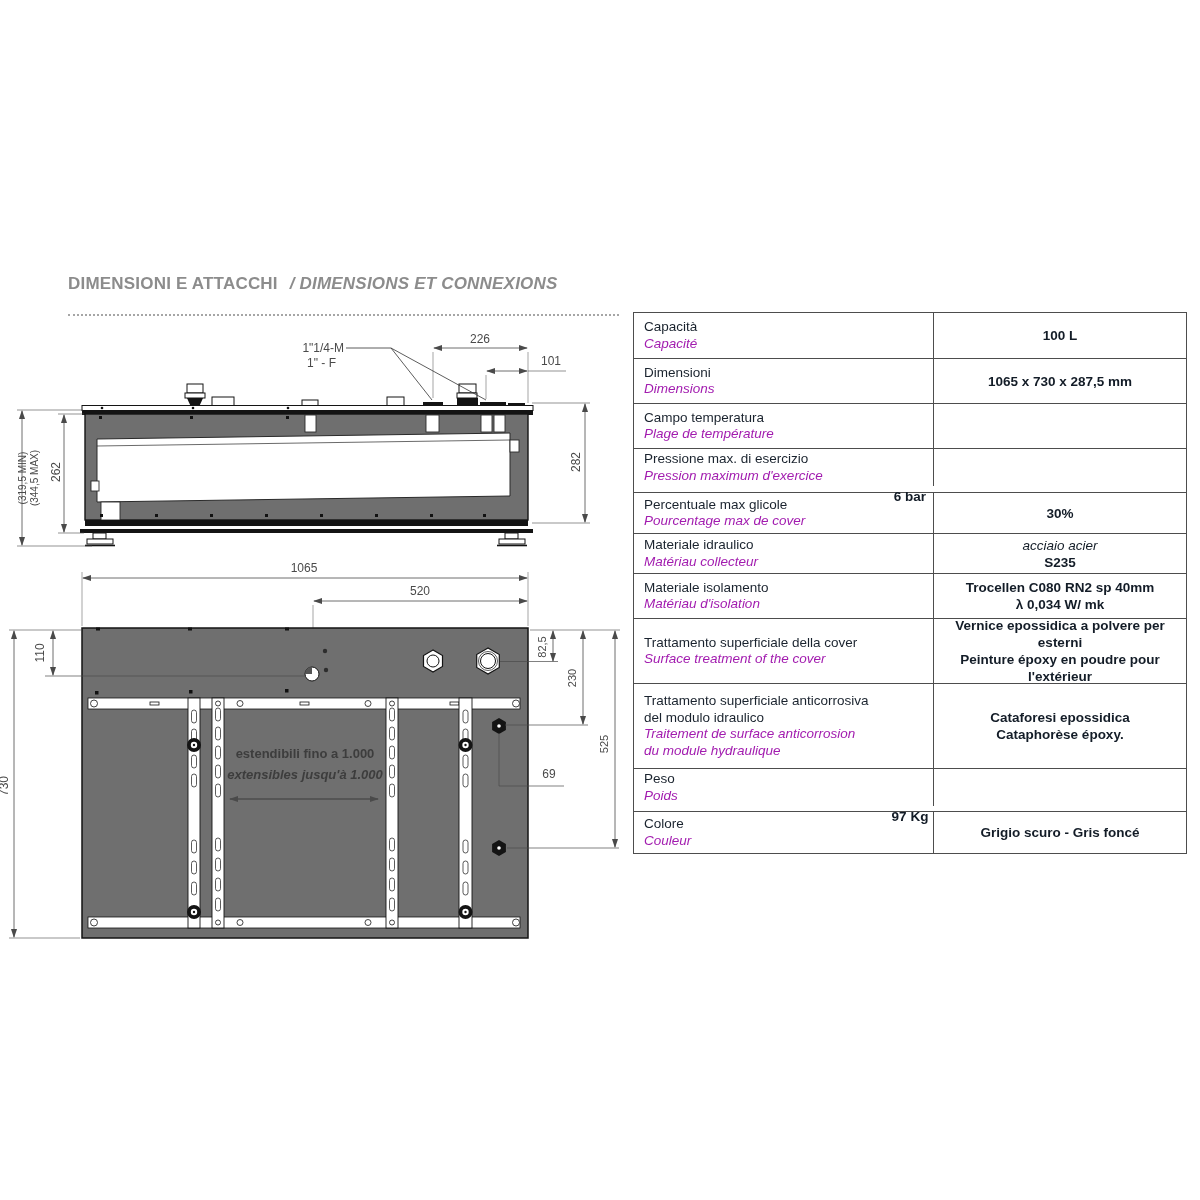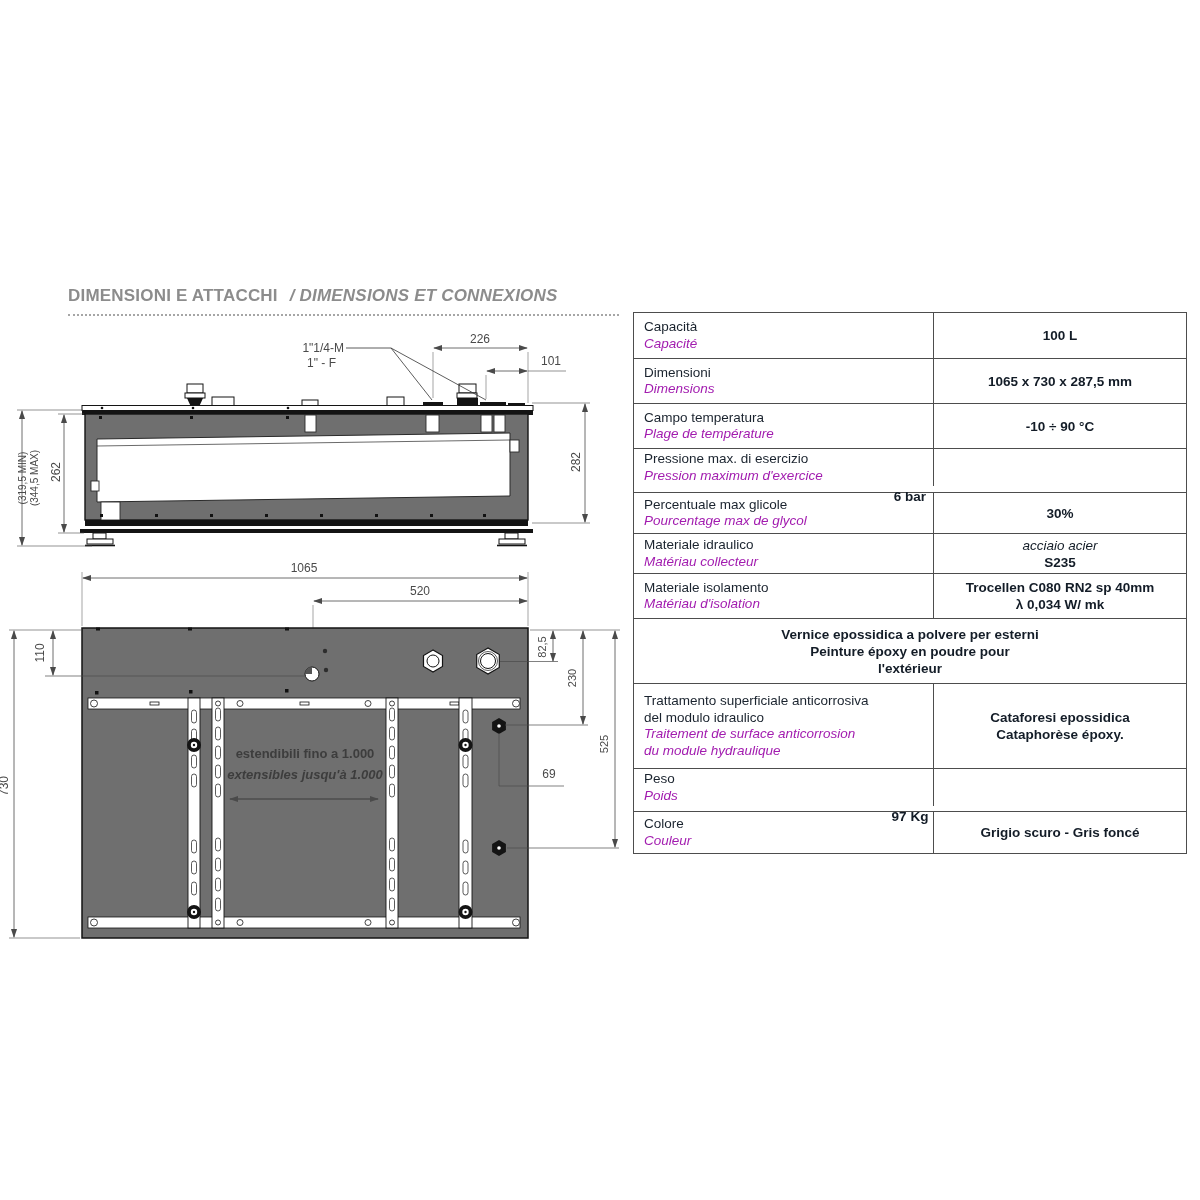--- a/index.html
+++ b/index.html
@@ -2,21 +2,21 @@
 <html><head>
 <meta charset="utf-8">
 <style>
   html,body{margin:0;padding:0;}
   body{
     width:1200px;height:1200px;background:#ffffff;position:relative;
     font-family:"Liberation Sans", sans-serif;
     -webkit-font-smoothing:antialiased;
   }
   
-  .hdr{position:absolute;left:68px;top:286px;font-size:17px;font-weight:bold;
+  .hdr{position:absolute;left:68px;top:274px;font-size:17px;font-weight:bold;
        color:#8c8c8c;letter-spacing:.2px;white-space:nowrap;}
   .hdr .fr{font-style:italic;margin-left:7px;}
   .dotline{position:absolute;left:68px;top:314px;width:551px;height:0;
        border-top:2px dotted #a6a6a6;}
   
   #drawing{position:absolute;left:0;top:0;}
   
   #spec-table{position:absolute;left:633px;top:312px;width:554px;
       border:1.5px solid #4d4d4d;box-sizing:border-box;background:#fff;}
   .trow{display:flex;box-sizing:border-box;border-top:1px solid #4d4d4d;}
@@ -328,37 +328,34 @@
       </div>
       <div class="tcell right">
         <div class="val bold">1065 x 730 x 287,5 mm</div>
       </div>
     </div>
     <div class="trow" style="height: 45px;">
       <div class="tcell left">
         <div class="lab-it">Campo temperatura</div>
         <div class="lab-fr">Plage de température</div>
       </div>
-      <div class="tcell right">
-        <div class="val bold">-10 ÷ 90 °C</div>
-      </div>
     </div>
     <div class="trow" style="height: 44px; flex-direction: column;">
       <div class="tcell left">
         <div class="lab-it">Pressione max. di esercizio</div>
         <div class="lab-fr">Pression maximum d'exercice</div>
       </div>
       <div class="tcell right">
         <div class="val bold">6 bar</div>
       </div>
     </div>
     <div class="trow" style="height: 41px;">
       <div class="tcell left">
         <div class="lab-it">Percentuale max glicole</div>
-        <div class="lab-fr">Pourcentage max de glycol</div>
+        <div class="lab-fr">Pourcentage max de cover</div>
       </div>
       <div class="tcell right">
         <div class="val bold">30%</div>
       </div>
     </div>
     <div class="trow" style="height: 40px;">
       <div class="tcell left">
         <div class="lab-it">Materiale idraulico</div>
         <div class="lab-fr">Matériau collecteur</div>
       </div>
@@ -371,20 +368,24 @@
       <div class="tcell left">
         <div class="lab-it">Materiale isolamento</div>
         <div class="lab-fr">Matériau d'isolation</div>
       </div>
       <div class="tcell right">
         <div class="val bold">Trocellen C080 RN2 sp 40mm</div>
         <div class="val bold">λ 0,034 W/ mk</div>
       </div>
     </div>
     <div class="trow" style="height: 65px;">
+      <div class="tcell left">
+        <div class="lab-it">Trattamento superficiale della cover</div>
+        <div class="lab-fr">Surface treatment of the cover</div>
+      </div>
       <div class="tcell right">
         <div class="val bold">Vernice epossidica a polvere per esterni</div>
         <div class="val bold">Peinture époxy en poudre pour</div>
         <div class="val bold">l'extérieur</div>
       </div>
     </div>
     <div class="trow" style="height: 85px;">
       <div class="tcell left">
         <div class="lab-it">Trattamento superficiale anticorrosiva</div>
         <div class="lab-it">del modulo idraulico</div>

